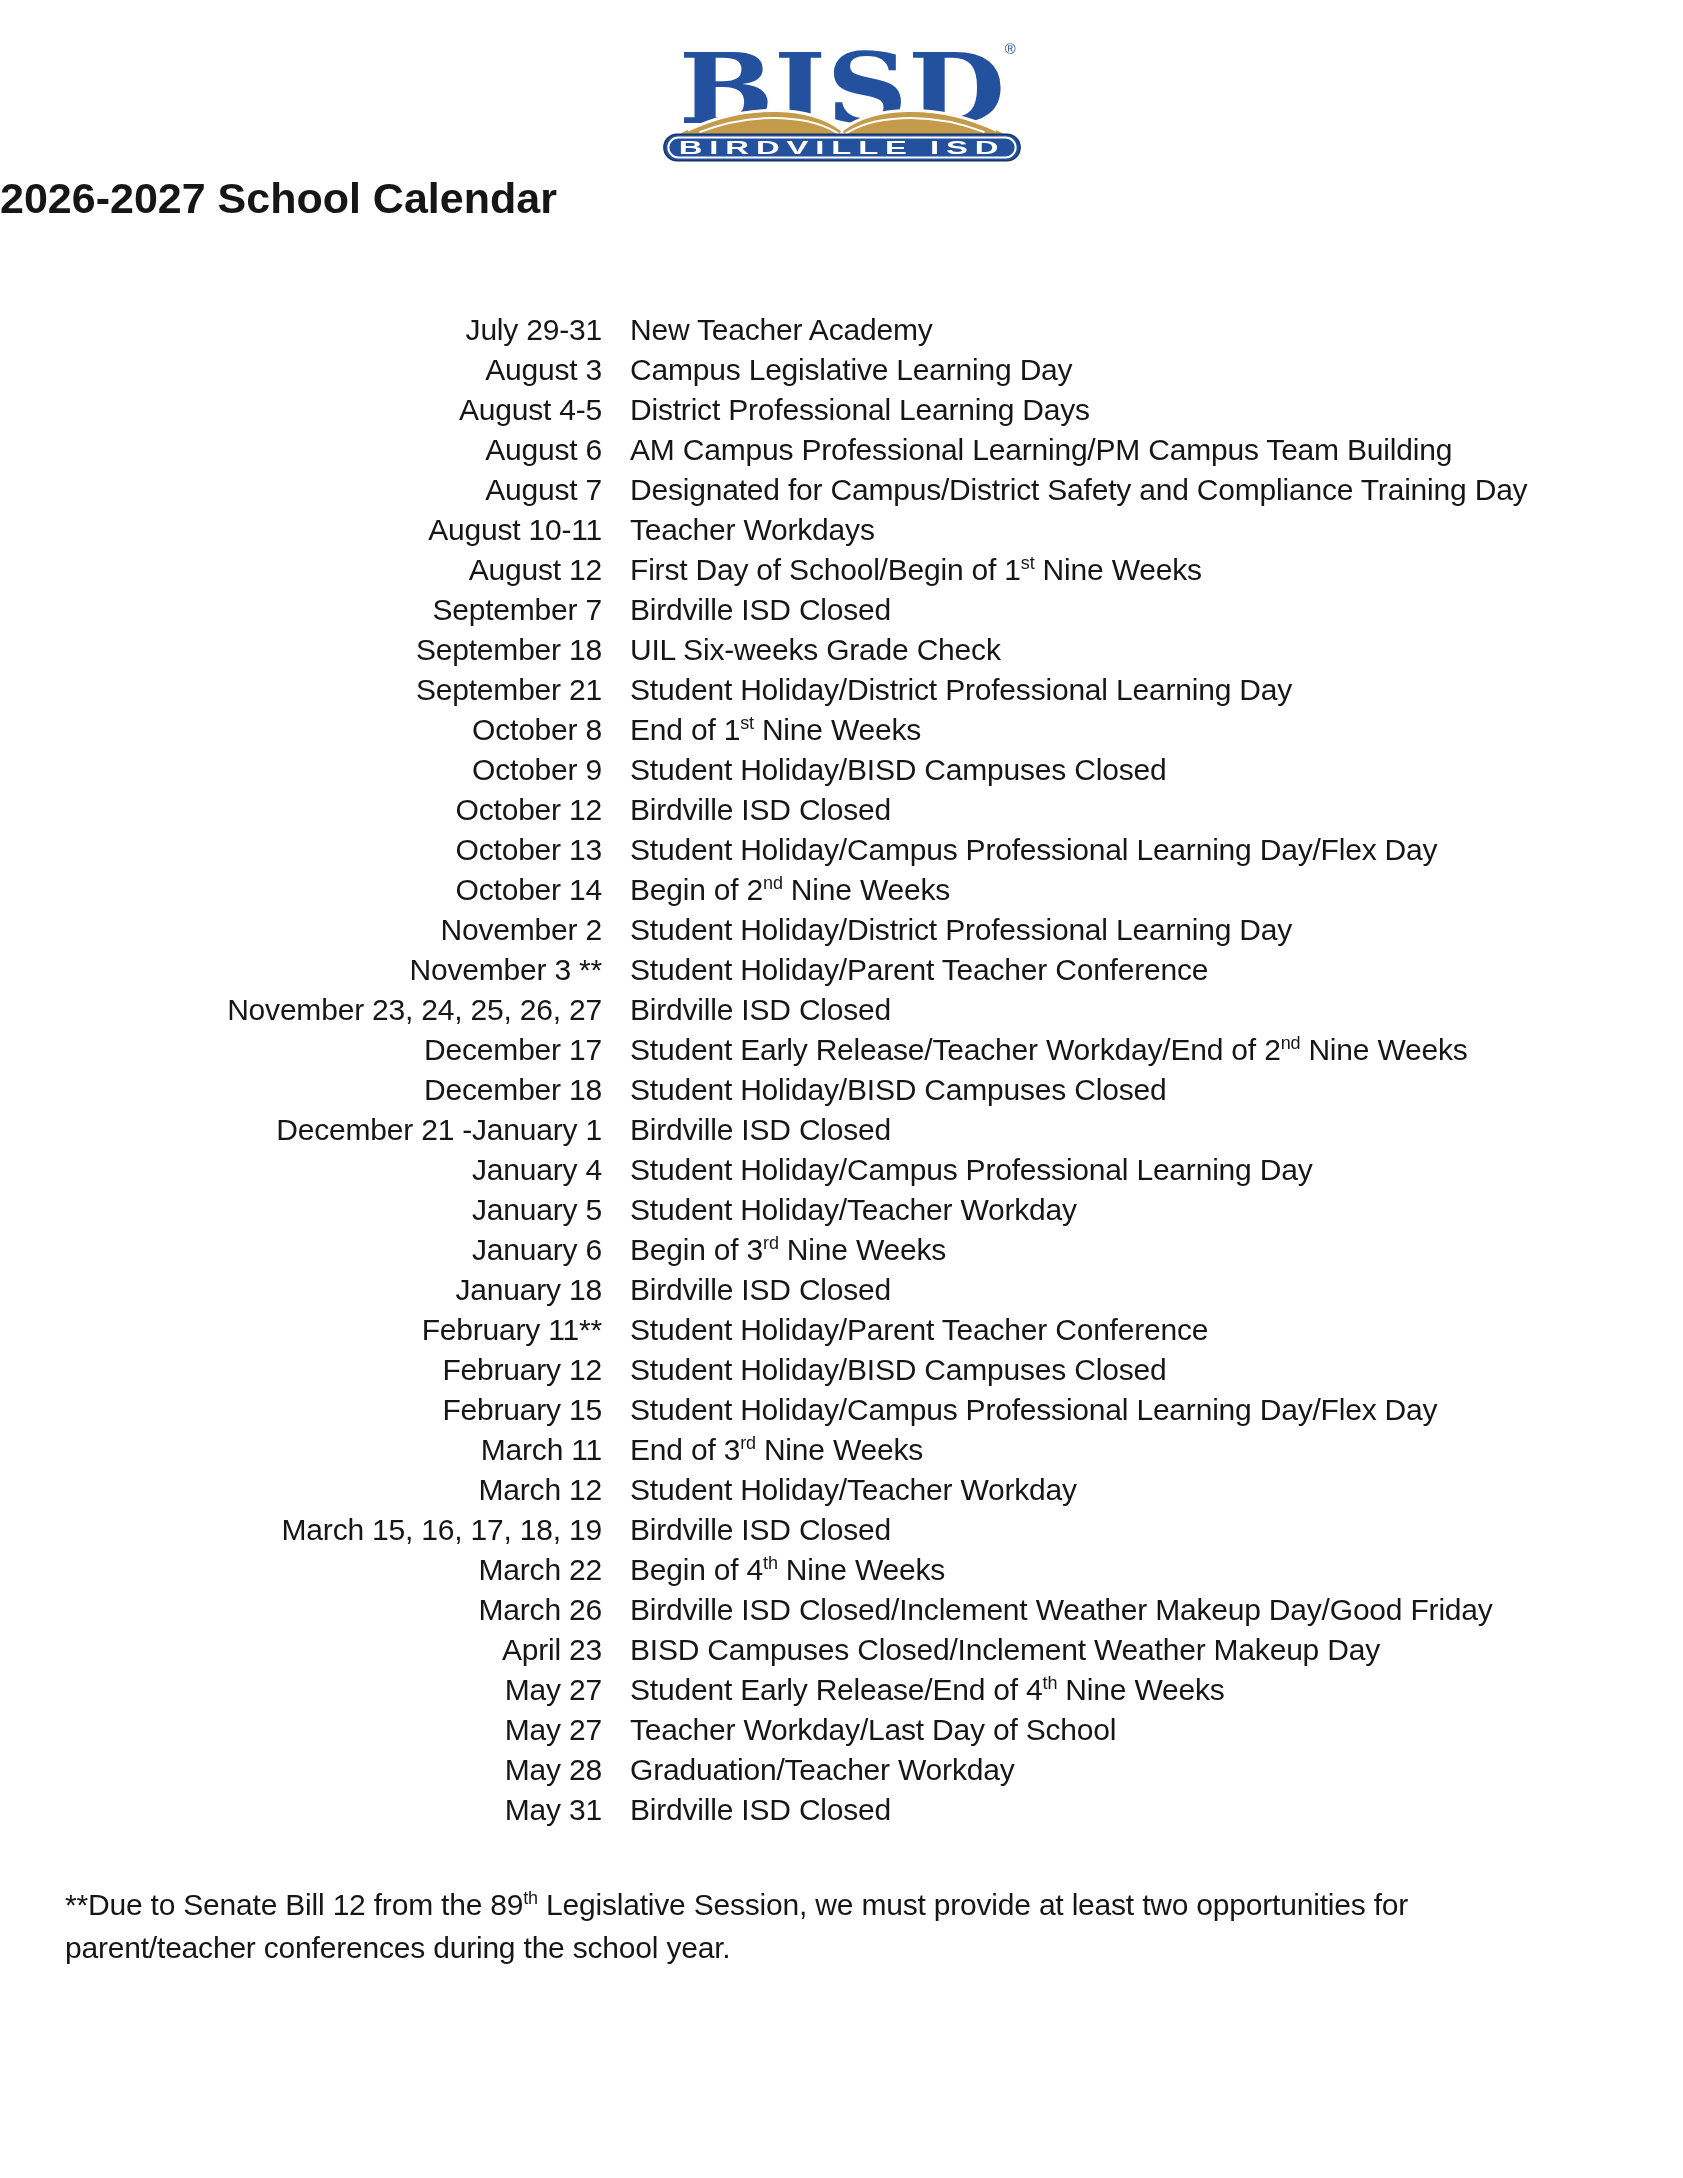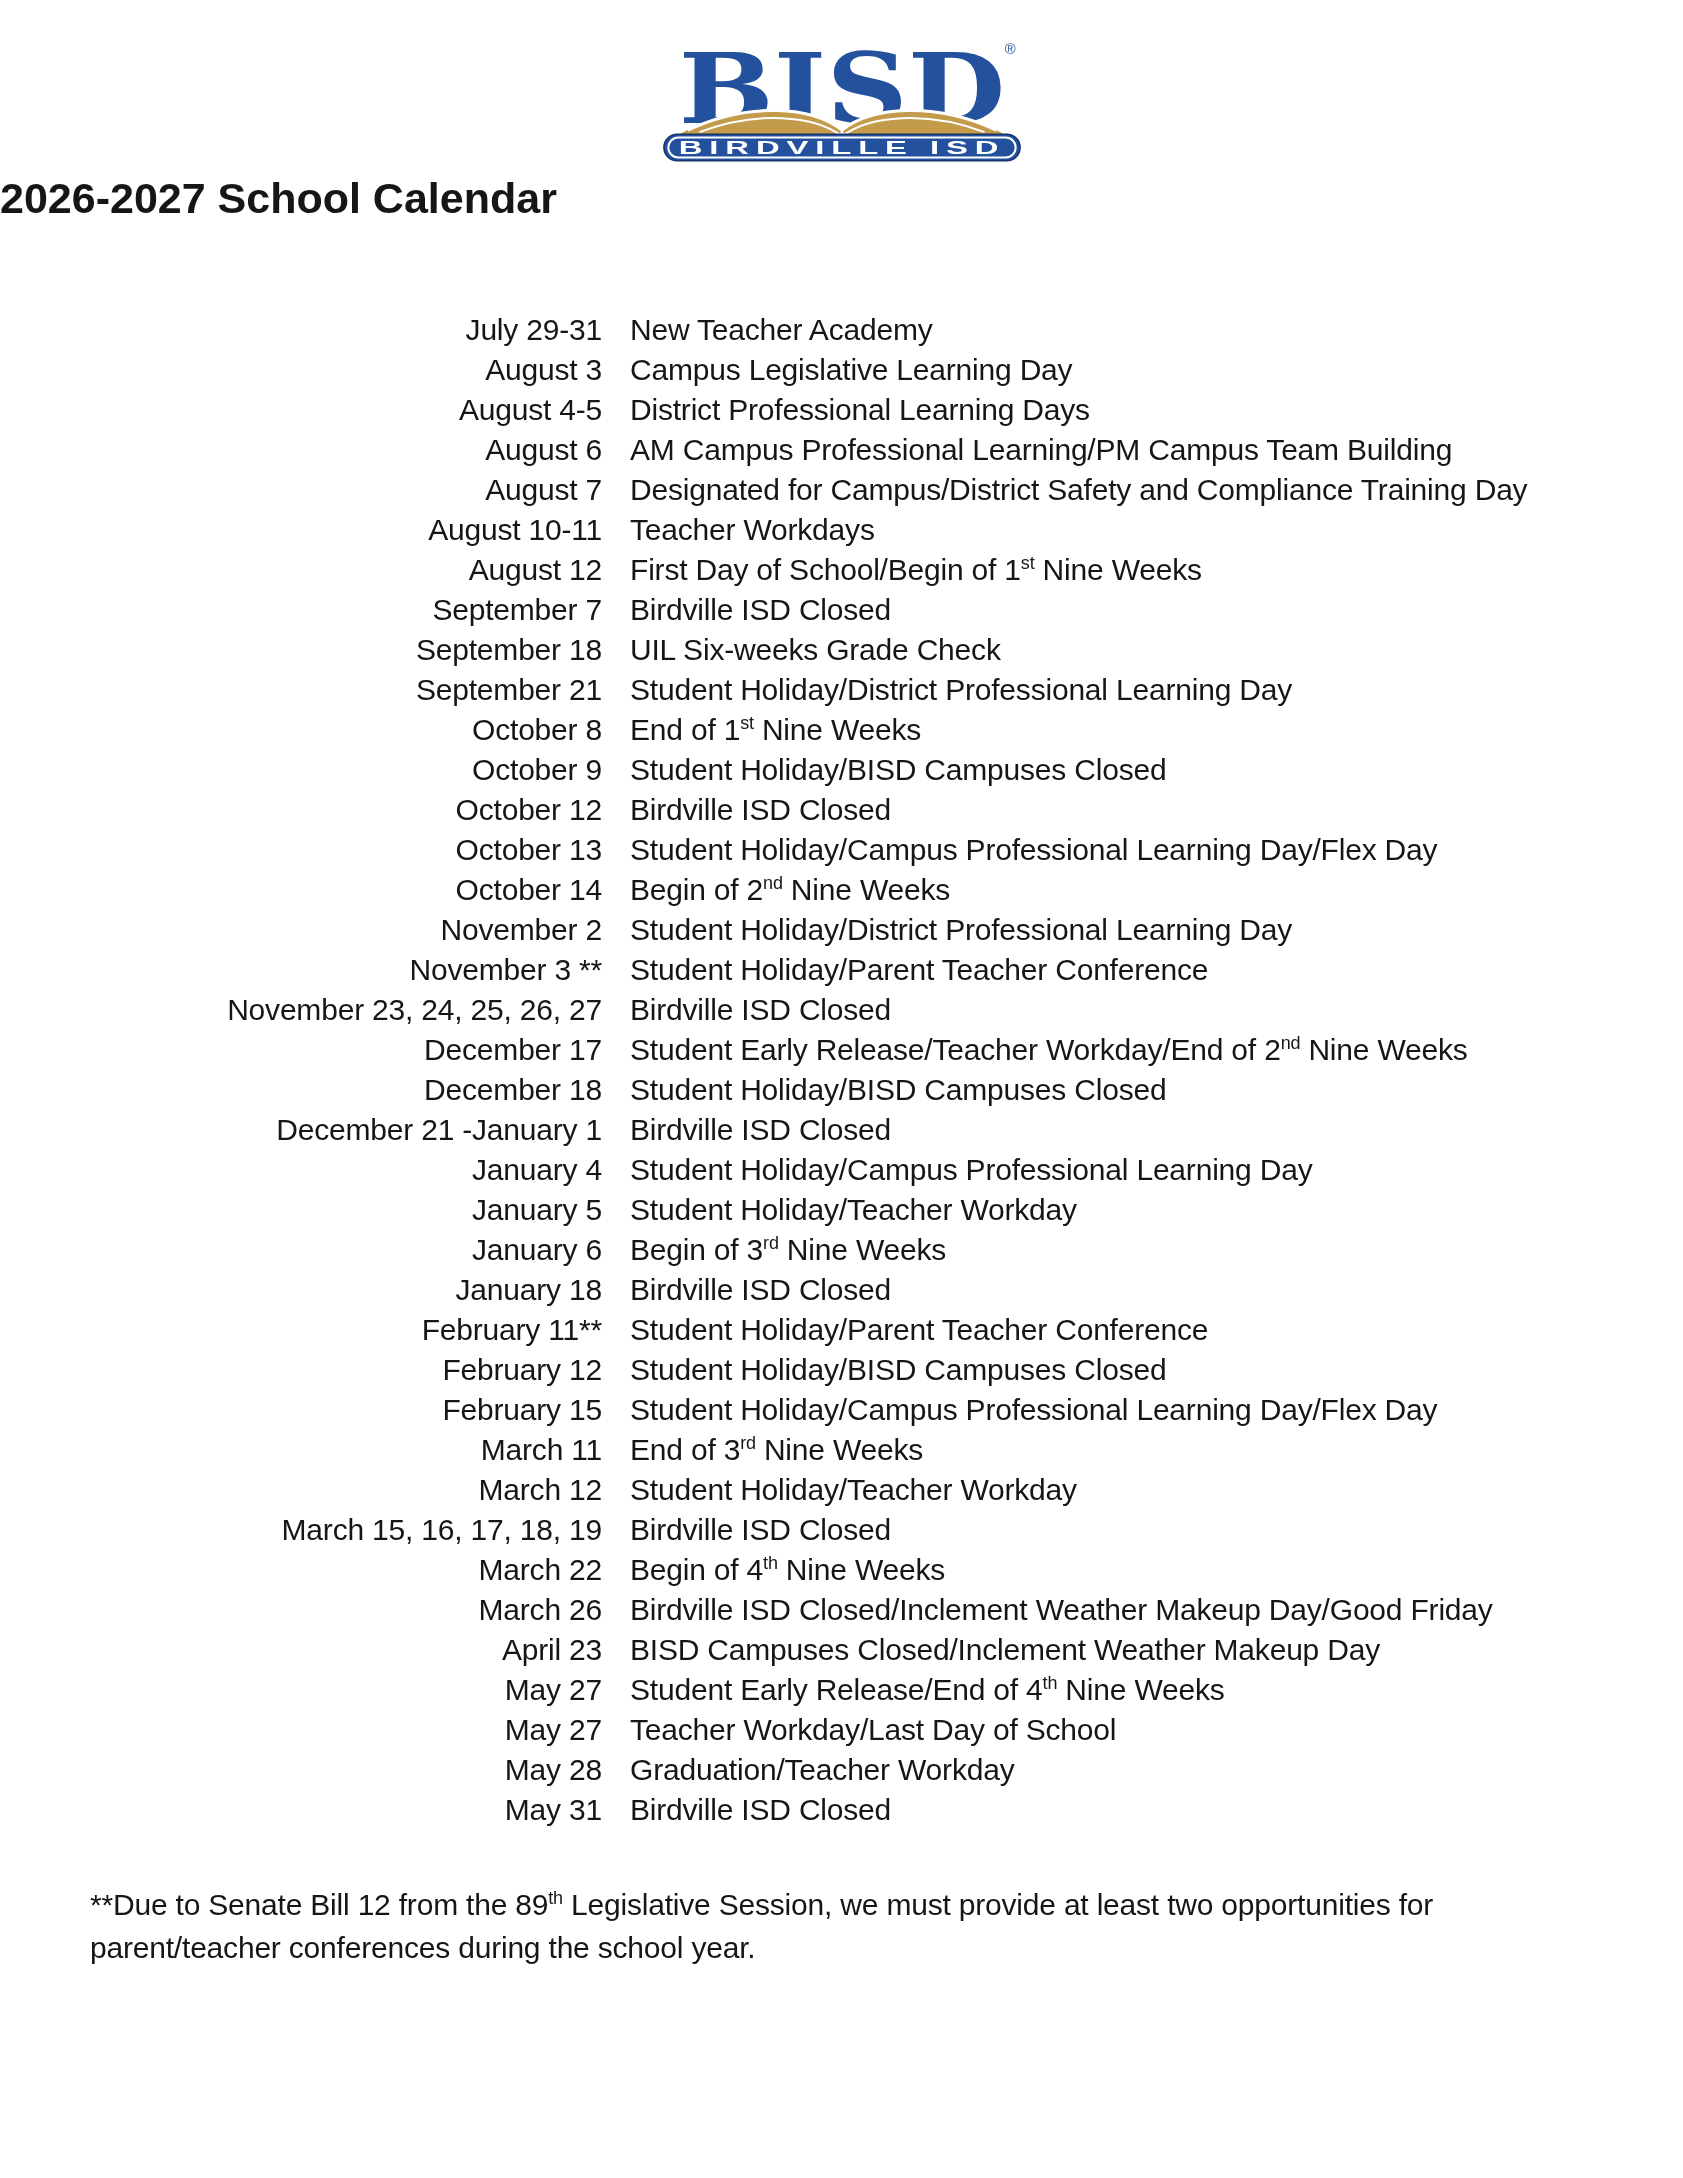--- a/index.html
+++ b/index.html
@@ -31,21 +31,21 @@
     white-space: nowrap;
   }
   .date { margin-left: 137px; width: 465px; flex: none; text-align: right; }
   .desc { flex: 1; margin-left: 28px; }
   sup {
     font-size: 0.6em;
     line-height: 0;
     vertical-align: super;
   }
   .footnote {
-    margin: 53px 0 0 90px;
+    margin: 53px 0 0 65px;
     font-size: 30px;
     line-height: 43px;
     letter-spacing: -0.2px;
   }
   .footnote .fline { white-space: nowrap; }
 </style>
 </head>
 <body>
 
 <div class="page">

